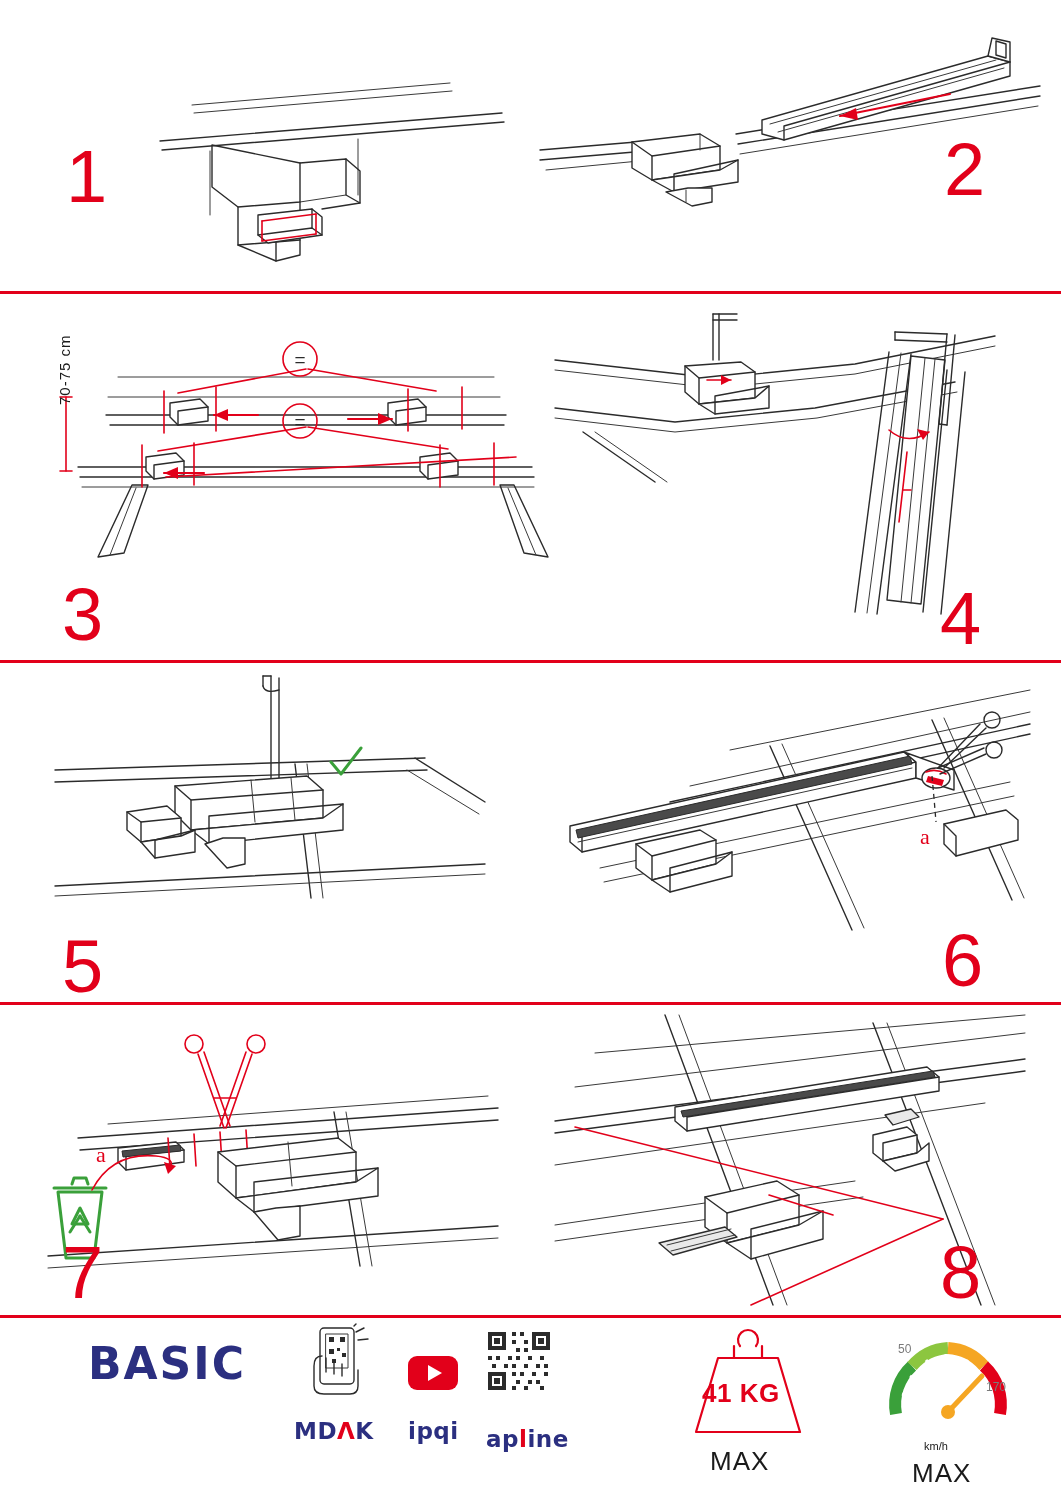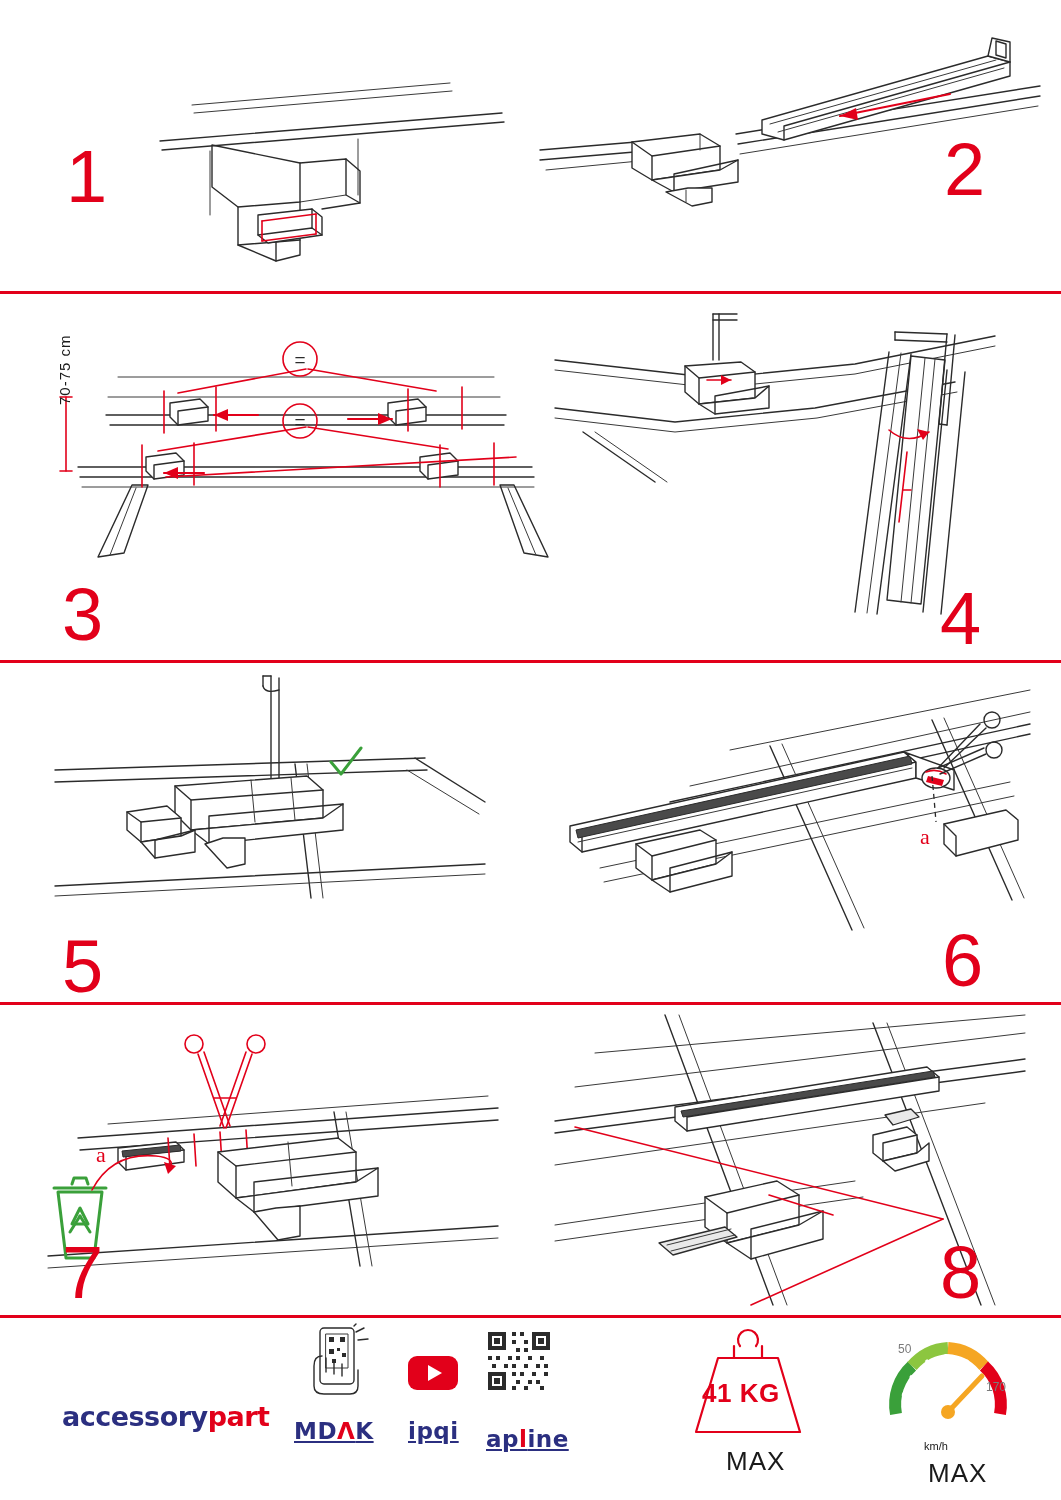--- a/index.html
+++ b/index.html
@@ -71,27 +71,26 @@
     font-size:27px; font-weight:bold; letter-spacing:-0.5px;
   }
   .brand-ap .a1 { color:#2b2f80; }
   .brand-ap .a2 { color:#e2001a; }
 
   .f-label {
     position:absolute;
     font-family:"DejaVu Sans", sans-serif;
     font-size:23px; font-weight:bold; color:#2b2f80;
     letter-spacing:0.5px;
-    text-decoration:underline;
   }
   .f-label .accent { color:#e2001a; }
 
   .max-text {
     position:absolute;
-    font-size:26px; color:#1a1a1a; letter-spacing:1px;margin-left:16px;
+    font-size:26px; color:#1a1a1a; letter-spacing:1px;
   }
   .kg-text {
     position:absolute;
     font-size:26px; font-weight:bold; color:#e2001a;
     letter-spacing:0.5px;
   }
   .kmh-text {
     position:absolute; font-size:11px; color:#1a1a1a;
   }
   .gauge-num { position:absolute; font-size:12px; color:#7a7a7a; }
@@ -438,23 +437,21 @@
 
       <path class="rd" d="M20 112 L388 204"></path>
       <path class="rd" d="M388 204 L196 290"></path>
       <path class="rd" d="M214 180 L278 200"></path>
     </svg>
   </div>
   <div class="stepnum" style="left:940px; top:1236px;">8</div>
 
   <div class="footer">
 
-    <div class="brand-ap">
-      <span class="a1">accessory</span><span class="a2">part</span>
-    </div>
+    <div class="brand-basic">BASIC</div>
 
     <div class="panel" style="left:310px; top:8px; width:80px; height:70px;">
       <svg width="80" height="70" viewBox="0 0 80 70">
         <rect class="ln" x="10" y="2" width="34" height="56" rx="4" fill="#fff"></rect>
         <rect class="ln-t" x="16" y="8" width="22" height="34" fill="#fff"></rect>
         <rect x="19" y="11" width="5" height="5" fill="#2b2b2b"></rect>
         <rect x="30" y="11" width="5" height="5" fill="#2b2b2b"></rect>
         <rect x="19" y="23" width="5" height="5" fill="#2b2b2b"></rect>
         <rect x="27" y="22" width="3" height="3" fill="#2b2b2b"></rect>
         <rect x="32" y="27" width="4" height="4" fill="#2b2b2b"></rect>

